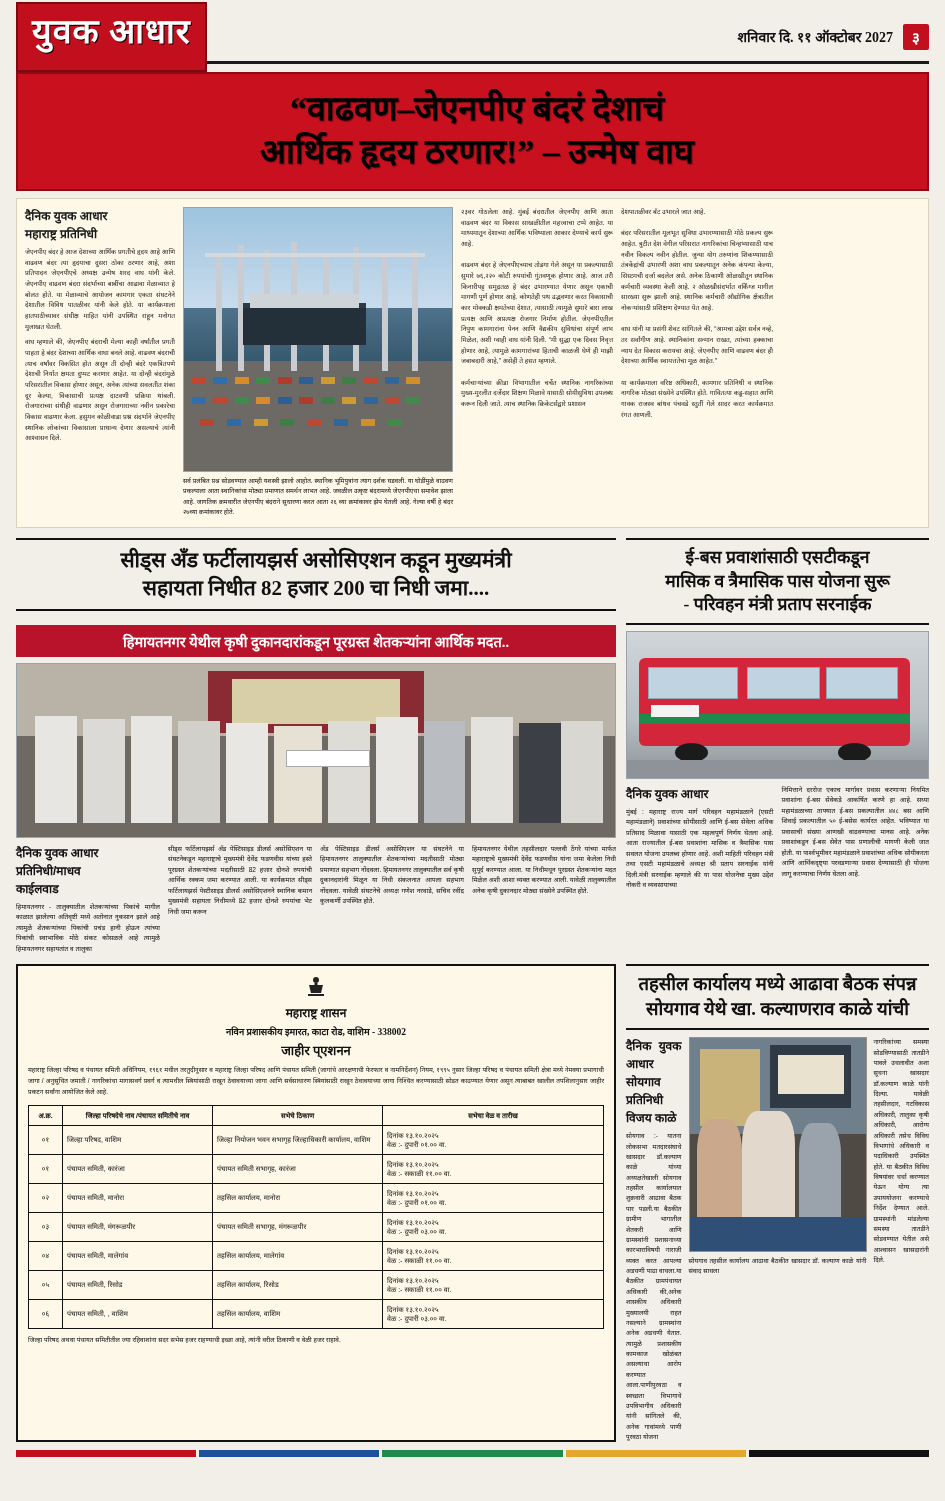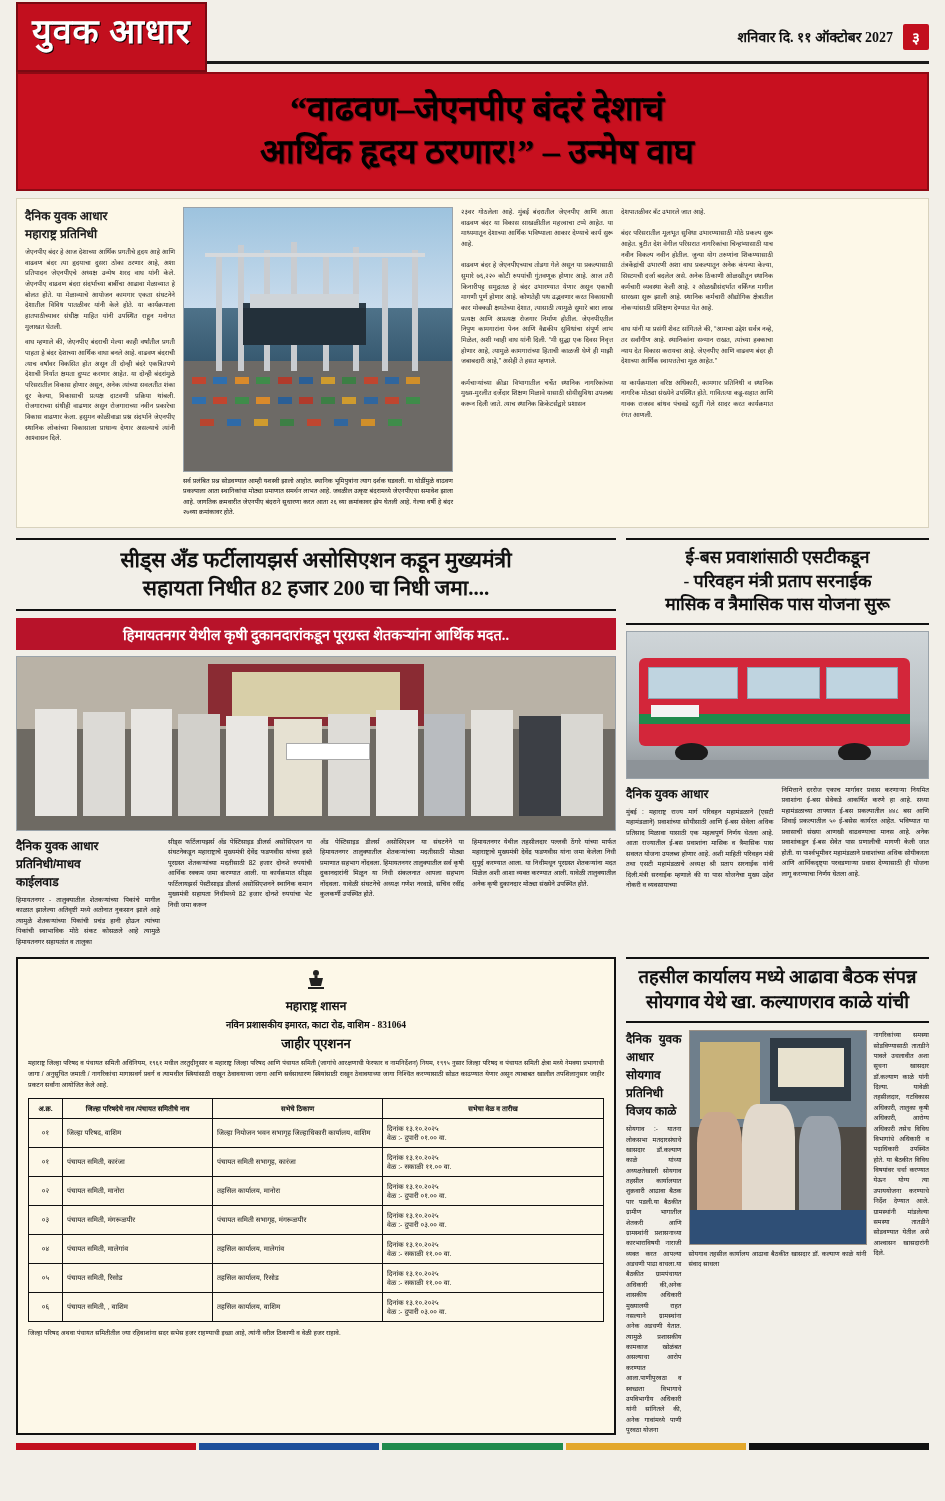--- a/index.html
+++ b/index.html
@@ -106,21 +106,21 @@
   .col-right { flex:1; }
 
   .sec-head {
     border-top:2px solid #111; border-bottom:2px solid #111;
     padding:6px 4px; text-align:center;
     font-family:"Liberation Serif", serif;
     font-weight:bold; font-size:21px; line-height:1.35;
   }
   .sec-head.small { font-size:17.5px; }
   .subhead-bar {
-    margin-top:7px;
+    margin-top:14px;
     background:#b8132a; color:#fff; text-align:center;
     font-family:"Liberation Serif", serif;
     font-weight:bold; font-size:14.5px; padding:6px 4px;
   }
   .three-col { display:flex; gap:8px; margin-top:6px; }
   .three-col .c { flex:1; font-size:6.5px; line-height:1.62; text-align:justify; }
 
   .two-col { display:flex; gap:8px; margin-top:6px; }
   .two-col .c { flex:1; font-size:6.5px; line-height:1.62; text-align:justify; }
 
@@ -289,22 +289,22 @@
         </div>
         <div class="c">सीड्स फर्टिलायझर्स अँड पेस्टिसाइड डीलर्स असोसिएशन या संघटनेकडून महाराष्ट्राचे मुख्यमंत्री देवेंद्र फडणवीस यांच्या हस्ते पूरग्रस्त शेतकऱ्यांच्या मदतीसाठी 82 हजार दोनशे रुपयांची आर्थिक रक्कम जमा करण्यात आली. या कार्यक्रमात सीड्स फर्टिलायझर्स पेस्टीसाइड डीलर्स असोसिएशनने स्थानिक कमान मुख्यमंत्री सहायता निधीमध्ये 82 हजार दोनशे रुपयांचा भेट निधी जमा करून</div>
         <div class="c">अँड पेस्टिसाइड डीलर्स असोसिएशन या संघटनेने या हिमायतनगर तालुक्यातील शेतकऱ्यांच्या मदतीसाठी मोठ्या प्रमाणात सहभाग नोंदवला. हिमायतनगर तालुक्यातील सर्व कृषी दुकानदारांनी मिळून या निधी संकलनात आपला सहभाग नोंदवला. यावेळी संघटनेचे अध्यक्ष गणेश नरवाडे, सचिव रवींद्र कुलकर्णी उपस्थित होते.</div>
         <div class="c">हिमायतनगर येथील तहसीलदार पल्लवी ठेंगरे यांच्या मार्फत महाराष्ट्राचे मुख्यमंत्री देवेंद्र फडणवीस यांना जमा केलेला निधी सुपूर्द करण्यात आला. या निधीमधून पूरग्रस्त शेतकऱ्यांना मदत मिळेल अशी आशा व्यक्त करण्यात आली. यावेळी तालुक्यातील अनेक कृषी दुकानदार मोठ्या संख्येने उपस्थित होते.</div>
       </div>
     </div>
 
     <div class="col-right">
       <div class="sec-head small">
         <div>ई-बस प्रवाशांसाठी एसटीकडून</div>
+        <div>मासिक व त्रैमासिक पास योजना सुरू</div>
         <div>- परिवहन मंत्री प्रताप सरनाईक</div>
-        <div>मासिक व त्रैमासिक पास योजना सुरू</div>
       </div>
       <div class="photo bus-photo" style="height:148px;margin-top:6px">
         <div style="position:absolute;left:4%;top:18%;width:90%;height:60%;background:#d3263a;border-radius:6px;"></div>
         <div style="position:absolute;left:7%;top:24%;width:30%;height:22%;background:#bfd4e0;border:1px solid #8fa6b4"></div>
         <div style="position:absolute;left:40%;top:24%;width:24%;height:22%;background:#bfd4e0;border:1px solid #8fa6b4"></div>
         <div style="position:absolute;left:66%;top:24%;width:24%;height:22%;background:#bfd4e0;border:1px solid #8fa6b4"></div>
         <div style="position:absolute;left:4%;top:56%;width:90%;height:7%;background:#1f8a4c"></div>
         <div style="position:absolute;left:16%;top:76%;width:11%;height:13%;background:#1b1b1b;border-radius:50%"></div>
         <div style="position:absolute;left:70%;top:76%;width:11%;height:13%;background:#1b1b1b;border-radius:50%"></div>
         <div style="position:absolute;left:8%;top:50%;width:16%;height:8%;background:#f3f3f3"></div>
@@ -325,21 +325,21 @@
     <div class="notice">
       <div class="notice-emblem">
         <svg width="22" height="26" viewBox="0 0 22 26" aria-hidden="true">
           <circle cx="11" cy="6" r="3" fill="#222"></circle>
           <rect x="9.5" y="9" width="3" height="10" fill="#222"></rect>
           <path d="M4 11 L18 11 L16 19 L6 19 Z" fill="#222"></path>
           <rect x="3" y="20" width="16" height="2" fill="#222"></rect>
         </svg>
       </div>
       <h1>महाराष्ट्र शासन</h1>
-      <h3>नविन प्रशासकीय इमारत, काटा रोड, वाशिम - 831064</h3>
+      <h3>नविन प्रशासकीय इमारत, काटा रोड, वाशिम - 338002</h3>
       <h5>जाहीर प्एशनन</h5>
       <p class="intro">महाराष्ट्र जिल्हा परिषद व पंचायत समिती अधिनियम, १९६१ मधील तरतुदीनुसार व महाराष्ट्र जिल्हा परिषद आणि पंचायत समिती (जागांचे आरक्षणाची फेरफार व नामनिर्देशन) नियम, १९९५ नुसार जिल्हा परिषद व पंचायत समिती क्षेत्रा मध्ये नेमक्या प्रभागाची जागा / अनुसूचित जमाती / नागरिकांचा मागासवर्ग प्रवर्ग व त्यामधील स्त्रियांसाठी राखून ठेवावयाच्या जागा आणि सर्वसाधारण स्त्रियांसाठी राखून ठेवावयाच्या जागा निश्चित करण्यासाठी सोडत काढण्यात येणार असून त्याबाबत खालील तपशिलानुसार जाहीर प्रकटन सर्वांना आयोजित केले आहे.</p>
 
       <table class="notice-table">
         <thead>
           <tr>
             <th>अ.क्र.</th>
             <th>जिल्हा परिषदेचे नाव /पंचायत समितीचे नाव</th>
             <th>सभेचे ठिकाण</th>
             <th>सभेचा वेळ व तारीख</th>

